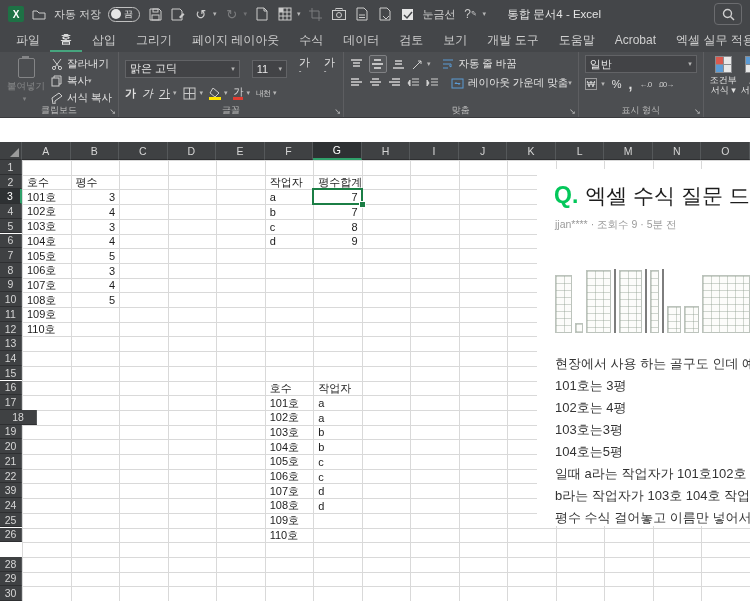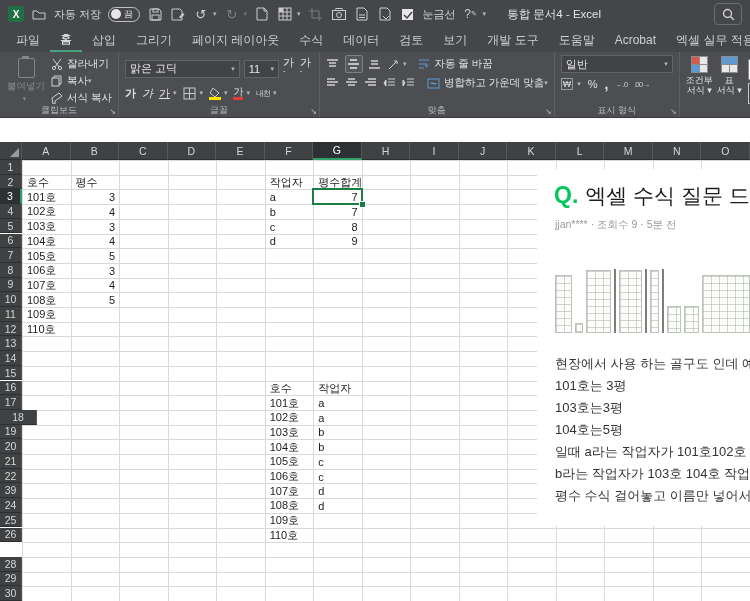--- a/index.html
+++ b/index.html
@@ -28,21 +28,21 @@
   .tab{padding:0 10px;display:flex;align-items:center;white-space:nowrap;}
   .tab.active{color:#fff;border-bottom:2px solid #46a57e;}
 
   
   .ribbon{height:66px;background:#4c4e51;border-bottom:1px solid #393a3d;display:flex;
     align-items:stretch;box-sizing:border-box;position:relative;}
   .grp{position:relative;border-right:1px solid #5d5e61;padding:3px 6px 12px 6px;display:flex;gap:4px;}
   .grp-label{position:absolute;left:0;right:0;bottom:0;text-align:center;font-size:9px;color:#bdbdbd;}
   .launcher{position:absolute;right:2px;bottom:1px;font-size:8px;color:#bdbdbd;}
   .col{display:flex;flex-direction:column;gap:3px;}
-  .row{display:flex;align-items:center;gap:4px;}
+  .row{display:flex;align-items:center;gap:12px;}
   .rbtn{display:flex;align-items:center;gap:3px;color:#e2e2e2;font-size:10.5px;white-space:nowrap;}
   .ric{width:14px;height:14px;display:flex;align-items:center;justify-content:center;flex:none;}
   .paste{width:40px;display:flex;flex-direction:column;align-items:center;justify-content:center;gap:2px;
     color:#bdbdbd;font-size:9.5px;opacity:.5;}
   .clip{width:15px;height:18px;border:1.5px solid #bdbdbd;border-radius:2px;position:relative;}
   .clip:before{content:"";position:absolute;left:3px;top:-3px;width:7px;height:3px;background:#bdbdbd;}
   .sel{background:#424346;border:1px solid #626366;height:18px;display:flex;align-items:center;
     justify-content:space-between;padding:0 4px;font-size:11px;color:#e8e8e8;box-sizing:border-box;}
   .ga{color:#e0e0e0;font-size:11px;}
   .ubar{display:inline-block;border-bottom:3px solid;line-height:10px;}
@@ -339,21 +339,21 @@
                 <path d="M5 1h7M5 4h7M5 7h7M1 2v6l2-3z" stroke="#d0d0d0" fill="#d0d0d0"></path>
               </svg>
             </span>
           <span class="rbtn" style="margin-left:6px;">
             <span class="ric">
                 <svg width="13" height="11">
                   <rect x="1" y="1" width="11" height="9" fill="none" stroke="#5b9bd5"></rect>
                   <path d="M4 5.5h5M4 5.5l1.5-1.5M9 5.5l-1.5 1.5" stroke="#5b9bd5"></path>
                 </svg>
               </span>
-            <span>병합하고 가운데 맞춤</span>
+            <span>레이아웃 가운데 맞춤</span>
               <span class="chev">▾</span>
           </span>
         </div>
       </div>
       <div class="grp-label">맞춤</div>
       <span class="launcher">↘</span>
     </div>
 
     <div class="grp">
       <div class="col">
@@ -570,20 +570,21 @@
       <div class="vln"></div>
       <div class="tw" style="width:14px;height:63px;"></div>
       <div class="vln"></div>
       <div class="tw" style="width:21px;height:27px;"></div>
       <div class="tw" style="width:23px;height:27px;"></div>
       <div class="tw" style="width:48px;height:58px;flex:none;"></div>
     </div>
     <div class="qp-body">
         <div>현장에서 사용 하는 골구도 인데 예를들어</div>
         <div>101호는 3평</div>
+        <div>102호는 4평</div>
         <div>103호는3평</div>
         <div>104호는5평</div>
         <div>일때 a라는 작업자가 101호102호</div>
         <div>b라는 작업자가 103호 104호 작업을 몇평</div>
         <div>평수 수식 걸어놓고 이름만 넣어서 쉽게 하</div>
       </div>
   </div>
 
 </div>
 

